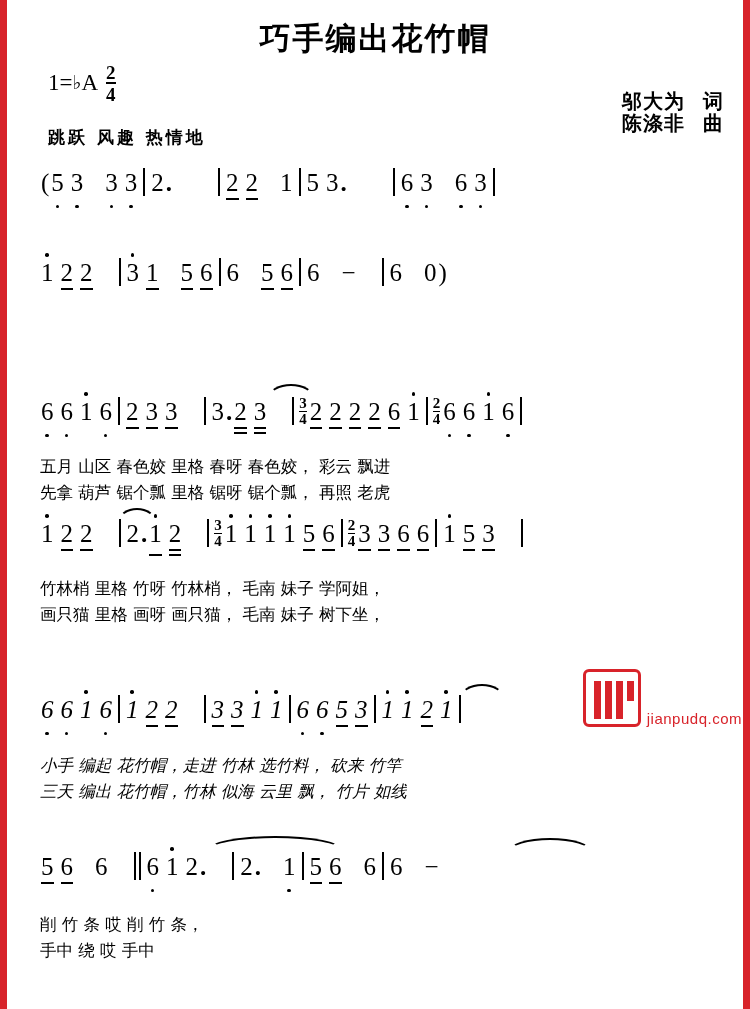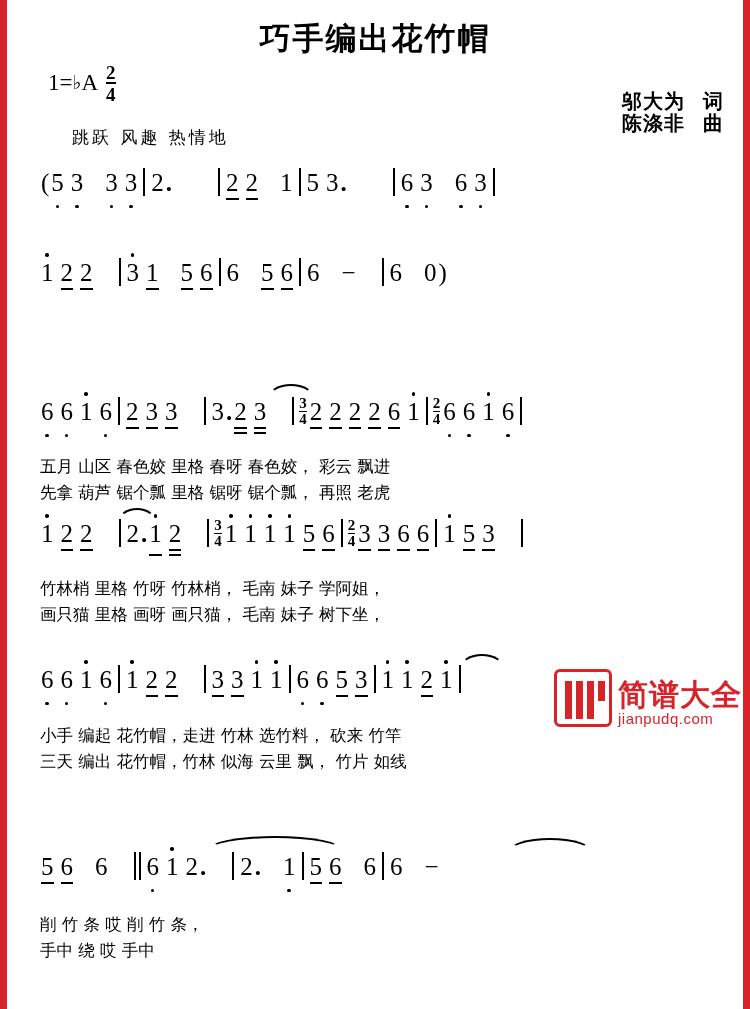--- a/index.html
+++ b/index.html
@@ -63,23 +63,22 @@
   }
   .meter .num { display: block; }
   .meter .den { display: block; border-top: 2px solid #000; padding-top: 1px; }
 
   .expr {
     position: absolute;
     left: 48px;
     top: 126px;
     font-family: "DejaVu Sans", sans-serif;
     font-size: 17px;
-    font-weight: normal;
+    font-weight: bold;
     letter-spacing: 3px;
-    margin-left: 24px;
   }
 
   .credit {
     position: absolute;
     font-family: "DejaVu Sans", sans-serif;
     font-size: 20px;
     font-weight: bold;
     letter-spacing: 1px;
   }
   .credit-lyricist { right: 26px; top: 88px; }
@@ -285,21 +284,21 @@
 
   <div class="row" style="top:518px;">
     <div class="notes">
       <span class="slur" style="left:78px; top:-10px; width:34px;"></span>
       <span class="n dothigh">1</span><span class="sp-s"></span><span class="n beam1">2</span><span class="sp-s"></span><span class="n beam1">2</span><span class="sp-l"></span><span class="bar"></span><span class="n">2</span><span class="n" style="font-weight:bold;">.</span><span class="n beam2 dothigh">1</span><span class="sp-s"></span><span class="n beam2">2</span><span class="sp-l"></span><span class="bar"></span><span class="met-inline"><span class="num">3</span><span class="den">4</span></span><span class="n beam1 dothigh">1</span><span class="sp-s"></span><span class="n beam1 dothigh">1</span><span class="sp-s"></span><span class="n beam1 dothigh">1</span><span class="sp-s"></span><span class="n beam1 dothigh">1</span><span class="sp-s"></span><span class="n beam1">5</span><span class="sp-s"></span><span class="n beam1">6</span><span class="bar"></span><span class="met-inline"><span class="num">2</span><span class="den">4</span></span><span class="n beam1">3</span><span class="sp-s"></span><span class="n beam1">3</span><span class="sp-s"></span><span class="n beam1">6</span><span class="sp-s"></span><span class="n beam1">6</span><span class="bar"></span><span class="n beam1 dothigh">1</span><span class="sp-s"></span><span class="n beam1">5</span><span class="sp-s"></span><span class="n beam1">3</span><span class="sp-l"></span><span class="bar"></span>
     </div>
     <div class="lyricline" style="margin-top:14px;">竹林梢    里格    竹呀 竹林梢，  毛南 妹子  学阿姐，</div>
     <div class="lyricline">画只猫    里格    画呀 画只猫，  毛南 妹子  树下坐，</div>
   </div>
 
-  <div class="row" style="top:665px;">
+  <div class="row" style="top:695px;font-style:italic;">
     <div class="notes">
       <span class="slur" style="left:420px; top:-11px; width:40px;"></span>
       <span class="n beam1 dotlow">6</span><span class="sp-s"></span><span class="n beam1 dotlow">6</span><span class="sp-s"></span><span class="n beam1 dothigh">1</span><span class="sp-s"></span><span class="n beam1 dotlow">6</span><span class="bar"></span><span class="n dothigh">1</span><span class="sp-s"></span><span class="n beam1">2</span><span class="sp-s"></span><span class="n beam1">2</span><span class="sp-l"></span><span class="bar"></span><span class="n beam1">3</span><span class="sp-s"></span><span class="n beam1">3</span><span class="sp-s"></span><span class="n beam1 dothigh">1</span><span class="sp-s"></span><span class="n beam1 dothigh">1</span><span class="bar"></span><span class="n beam1 dotlow">6</span><span class="sp-s"></span><span class="n beam1 dotlow">6</span><span class="sp-s"></span><span class="n beam1">5</span><span class="sp-s"></span><span class="n beam1">3</span><span class="bar"></span><span class="n beam1 dothigh">1</span><span class="sp-s"></span><span class="n beam1 dothigh">1</span><span class="sp-s"></span><span class="n beam1">2</span><span class="sp-s"></span><span class="n beam1 dothigh">1</span><span class="bar"></span>
     </div>
     <div class="lyricline" style="margin-top:14px;">小手 编起  花竹帽，走进 竹林  选竹料，  砍来 竹竿</div>
     <div class="lyricline">三天 编出  花竹帽，竹林 似海  云里 飘，  竹片 如线</div>
   </div>
 
   <div class="row" style="top:852px;">
     <div class="notes">
@@ -312,18 +311,17 @@
   </div>
 
   <div class="watermark">
     <div class="wm-logo">
       <i></i>
         <i></i>
         <i></i>
         <i></i>
     </div>
     <div class="wm-text">
-      <span class="wm-title">简谱大全</span>
       <span class="wm-url">jianpudq.com</span>
     </div>
   </div>
 
 </div>
 
 </body></html>

